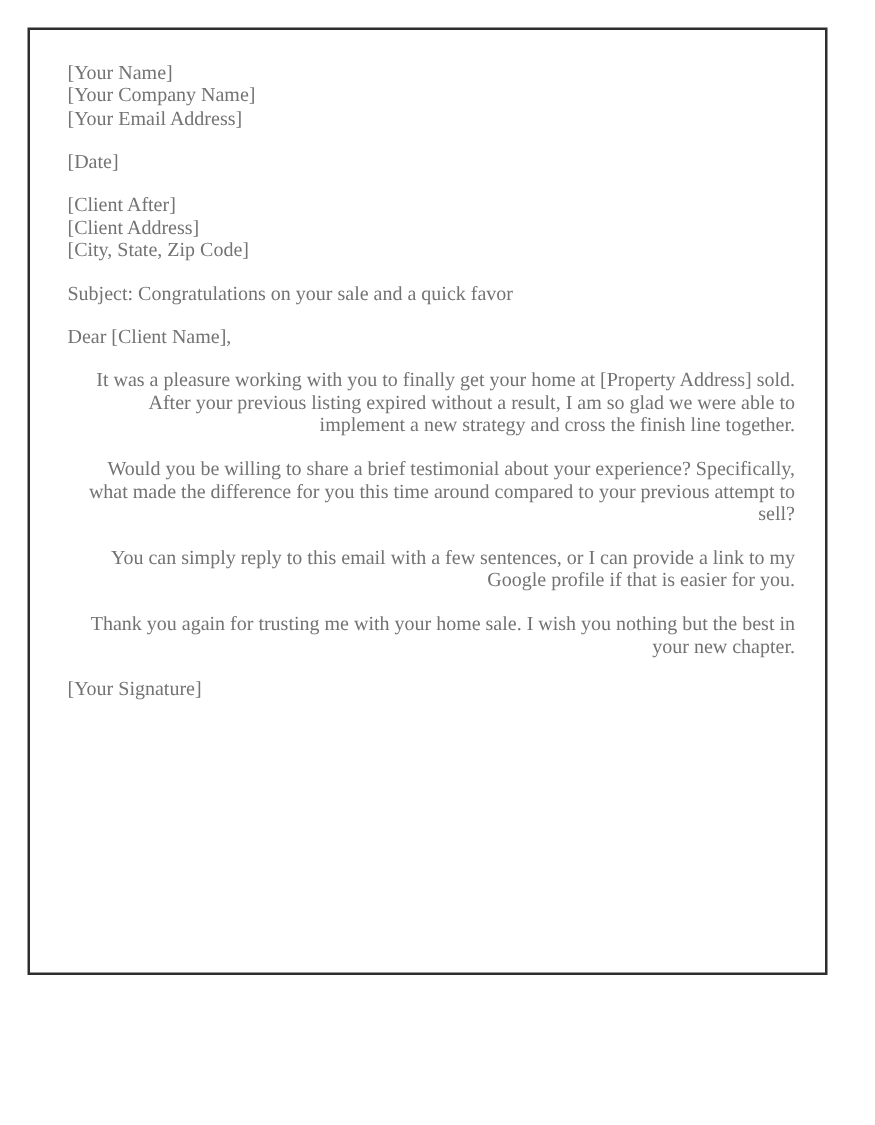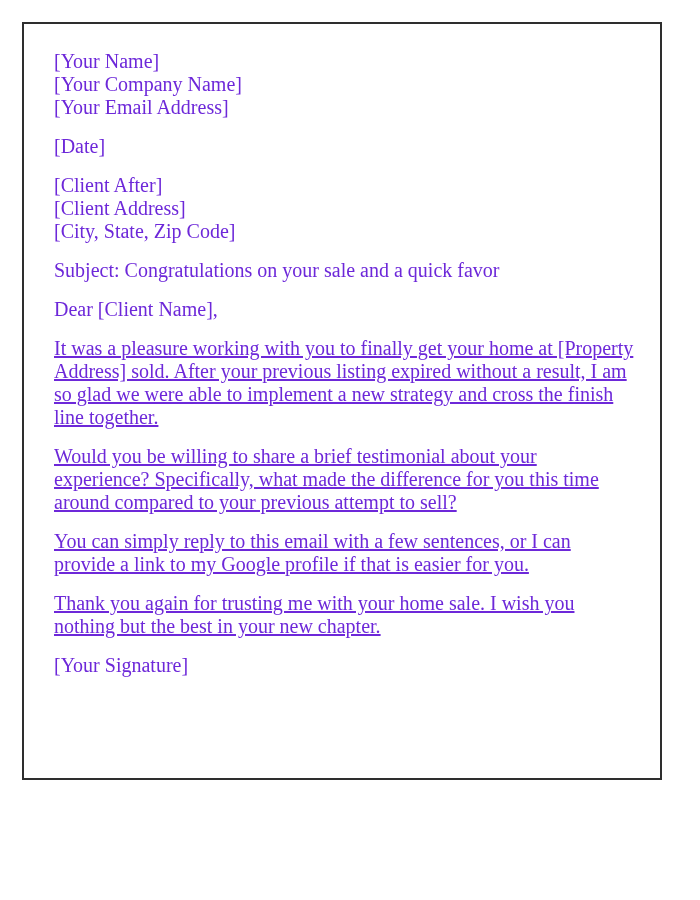--- a/index.html
+++ b/index.html
@@ -13,33 +13,32 @@
   .letter {
     position: absolute;
     left: 22px;
     top: 22px;
     width: 640px;
     height: 758px;
     box-sizing: border-box;
     border: 2px solid #2e2e2e;
     background: #ffffff;
     padding: 26px 24px 26px 30px;
-    color: #6d28d9;
-    font-size: 20px;
+    color: #737373;
+    font-size: 16px;
     line-height: 1.15;
   }
   .letter .block {
     margin: 16px 0;
   }
   .letter > .block:first-child {
     margin-top: 0;
   }
   .letter p.block {
-    text-align: left;
-    text-decoration: underline;
+    text-align: right;
   }
 </style>
 </head>
 <body>
 
 <div class="letter">
 
   <div class="block">
     <div>[Your Name]</div>
     <div>[Your Company Name]</div>

